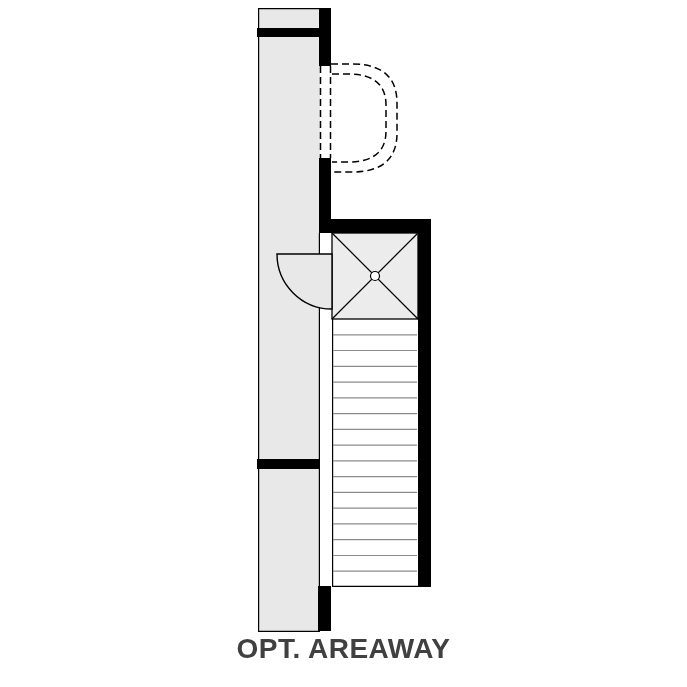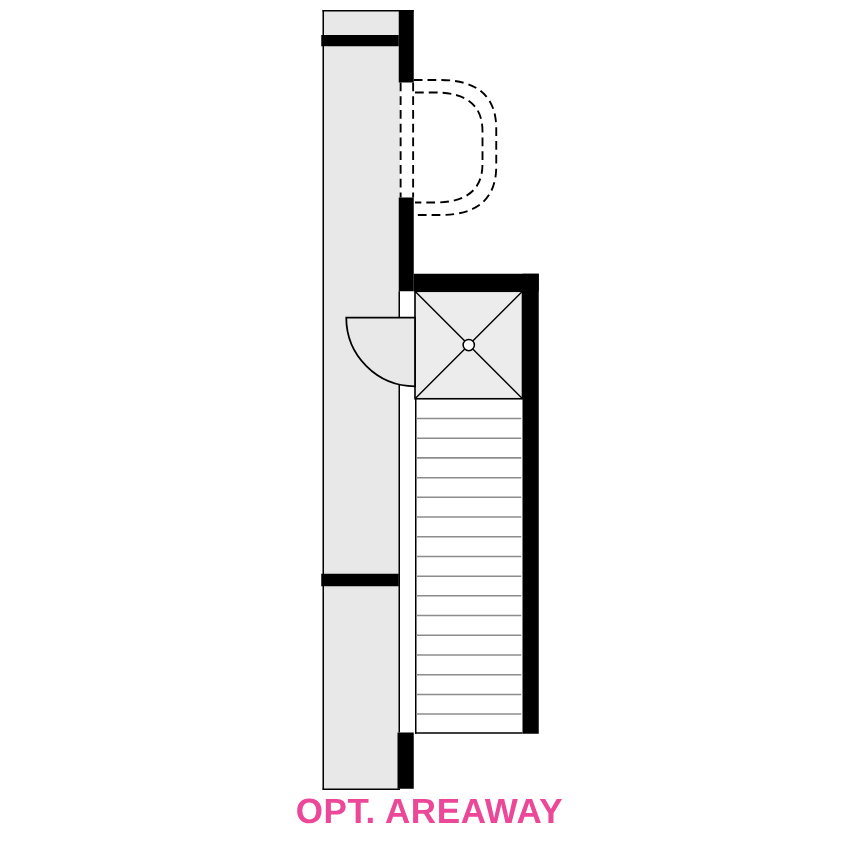--- a/index.html
+++ b/index.html
@@ -20,21 +20,21 @@
   .floor{fill:var(--floor);stroke:none;}
   .thin{stroke:var(--wall);stroke-width:1.2;fill:none;}
   .thin-fill-floor{stroke:var(--wall);stroke-width:1.4;fill:var(--floor);}
   .landing-rect{fill:var(--landing);stroke:var(--wall);stroke-width:1.3;}
   .dashed{stroke:var(--wall);stroke-width:1.5;fill:none;stroke-dasharray:7 4;}
   .tread{stroke:var(--tread);stroke-width:1.2;}
   .post{fill:#ffffff;stroke:var(--wall);stroke-width:1.2;}
   .caption{
     position:absolute;top:633px;left:0;width:687px;
     text-align:center;font-weight:bold;font-size:28px;
-    letter-spacing:0.5px;color:#ec4899;
+    letter-spacing:0.5px;color:#404040;
   }
 </style>
 </head>
 <body>
 
 <div>
   <svg id="plan-svg" width="687" height="687" viewBox="0 0 687 687">
 
     <rect class="floor" x="258" y="8" width="62" height="624"></rect>
     <line class="thin" x1="258.6" y1="8" x2="258.6" y2="631.5"></line>

